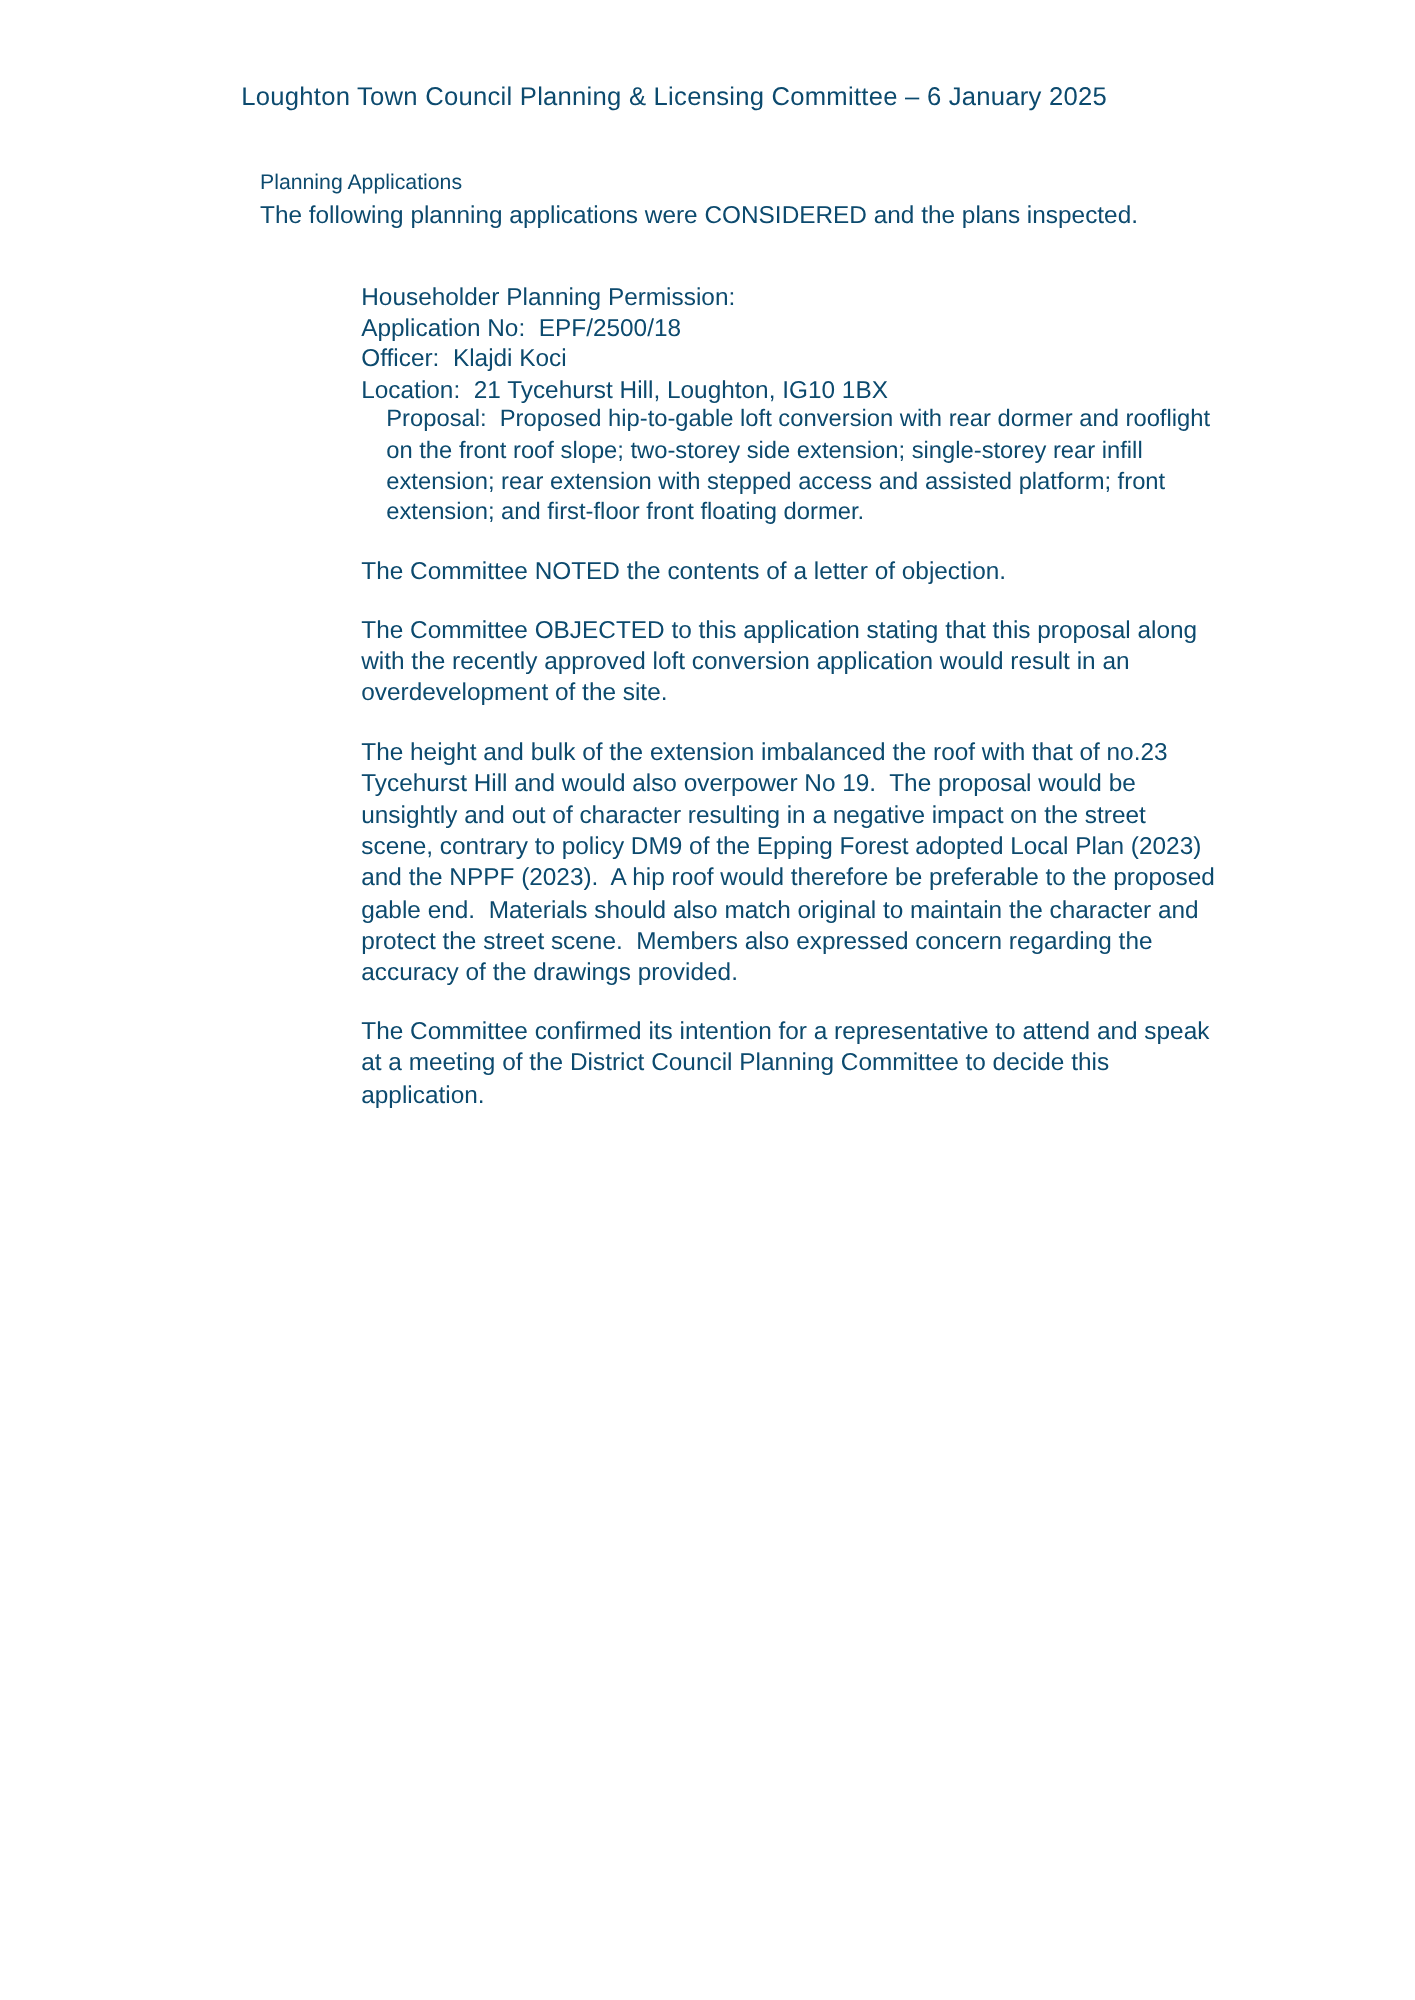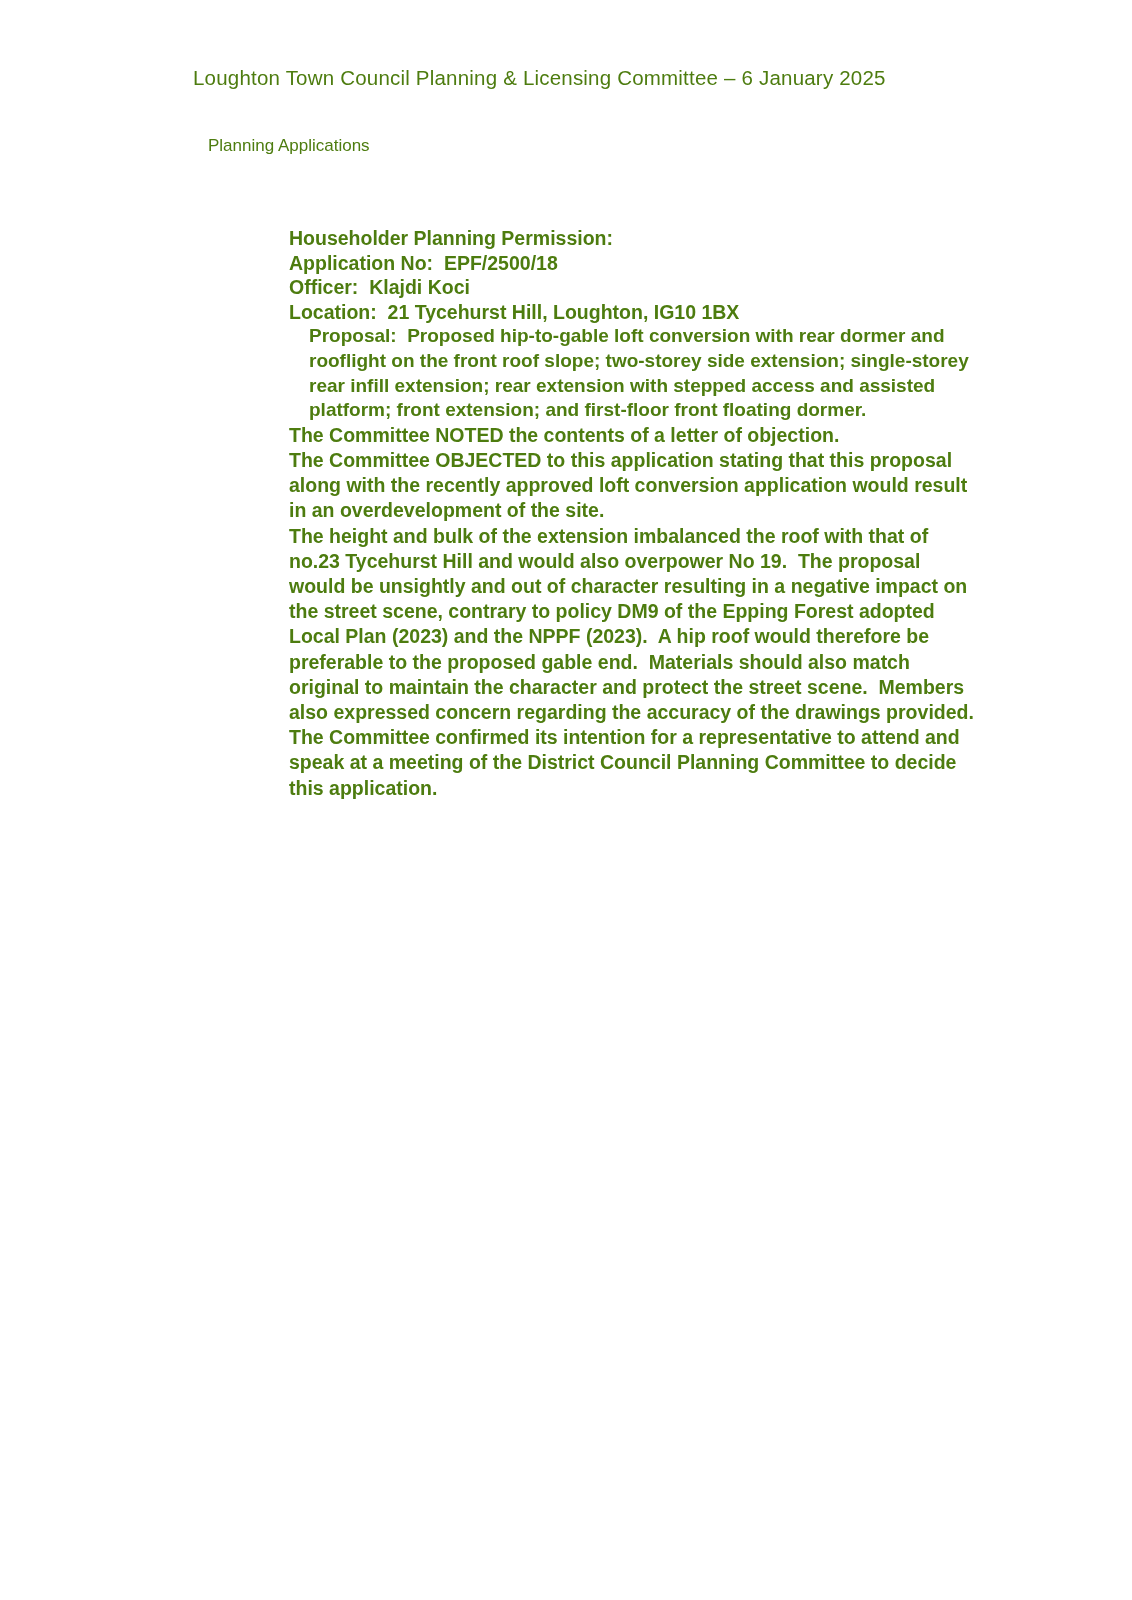--- a/index.html
+++ b/index.html
@@ -6,21 +6,21 @@
     margin: 0;
     padding: 0;
     background: #ffffff;
   }
   .page {
     position: relative;
     width: 1132px;
     height: 1600px;
     background: #ffffff;
     font-family: "Liberation Sans", sans-serif;
-    color: #4d7c0f;
+    color: #0c4a6e;
     box-sizing: border-box;
     overflow: hidden;
   }
   .doc-header {
     position: absolute;
     top: 66px;
     left: 193px;
     font-size: 20.5px;
     letter-spacing: 0.2px;
     white-space: nowrap;
@@ -37,51 +37,52 @@
   }
   .section-intro {
     font-size: 19.5px;
     line-height: 27px;
   }
   .application-block {
     position: absolute;
     top: 226px;
     left: 289px;
     width: 690px;
-    font-weight: bold;
   }
   .app-meta {
     font-size: 19.5px;
     line-height: 24.6px;
   }
   .app-meta div {
     white-space: pre-wrap;
   }
   .para {
     font-size: 19.5px;
     line-height: 25.2px;
+    margin-top: 22px;
     text-align: left;
     white-space: pre-wrap;
   }
   .proposal-para {
     font-size: 19px;
     line-height: 24.6px;
     white-space: pre-wrap;
     margin-left: 20px;
   }
 </style>
 </head>
 <body>
 
 <div class="page">
 
   <div class="doc-header">Loughton Town Council Planning &amp; Licensing Committee – 6 January 2025</div>
 
   <div class="body-block">
     <div class="section-title">Planning Applications</div>
+    <div class="section-intro">The following planning applications were CONSIDERED and the plans inspected.</div>
   </div>
 
   <div class="application-block">
     <div class="app-meta">
       <div>Householder Planning Permission:</div>
       <div>Application No:  EPF/2500/18</div>
       <div>Officer:  Klajdi Koci</div>
       <div>Location:  21 Tycehurst Hill, Loughton, IG10 1BX</div>
       <div class="proposal-para">Proposal:  Proposed hip-to-gable loft conversion with rear dormer and rooflight on the front roof slope; two-storey side extension; single-storey rear infill extension; rear extension with stepped access and assisted platform; front extension; and first-floor front floating dormer.</div>
     </div>

